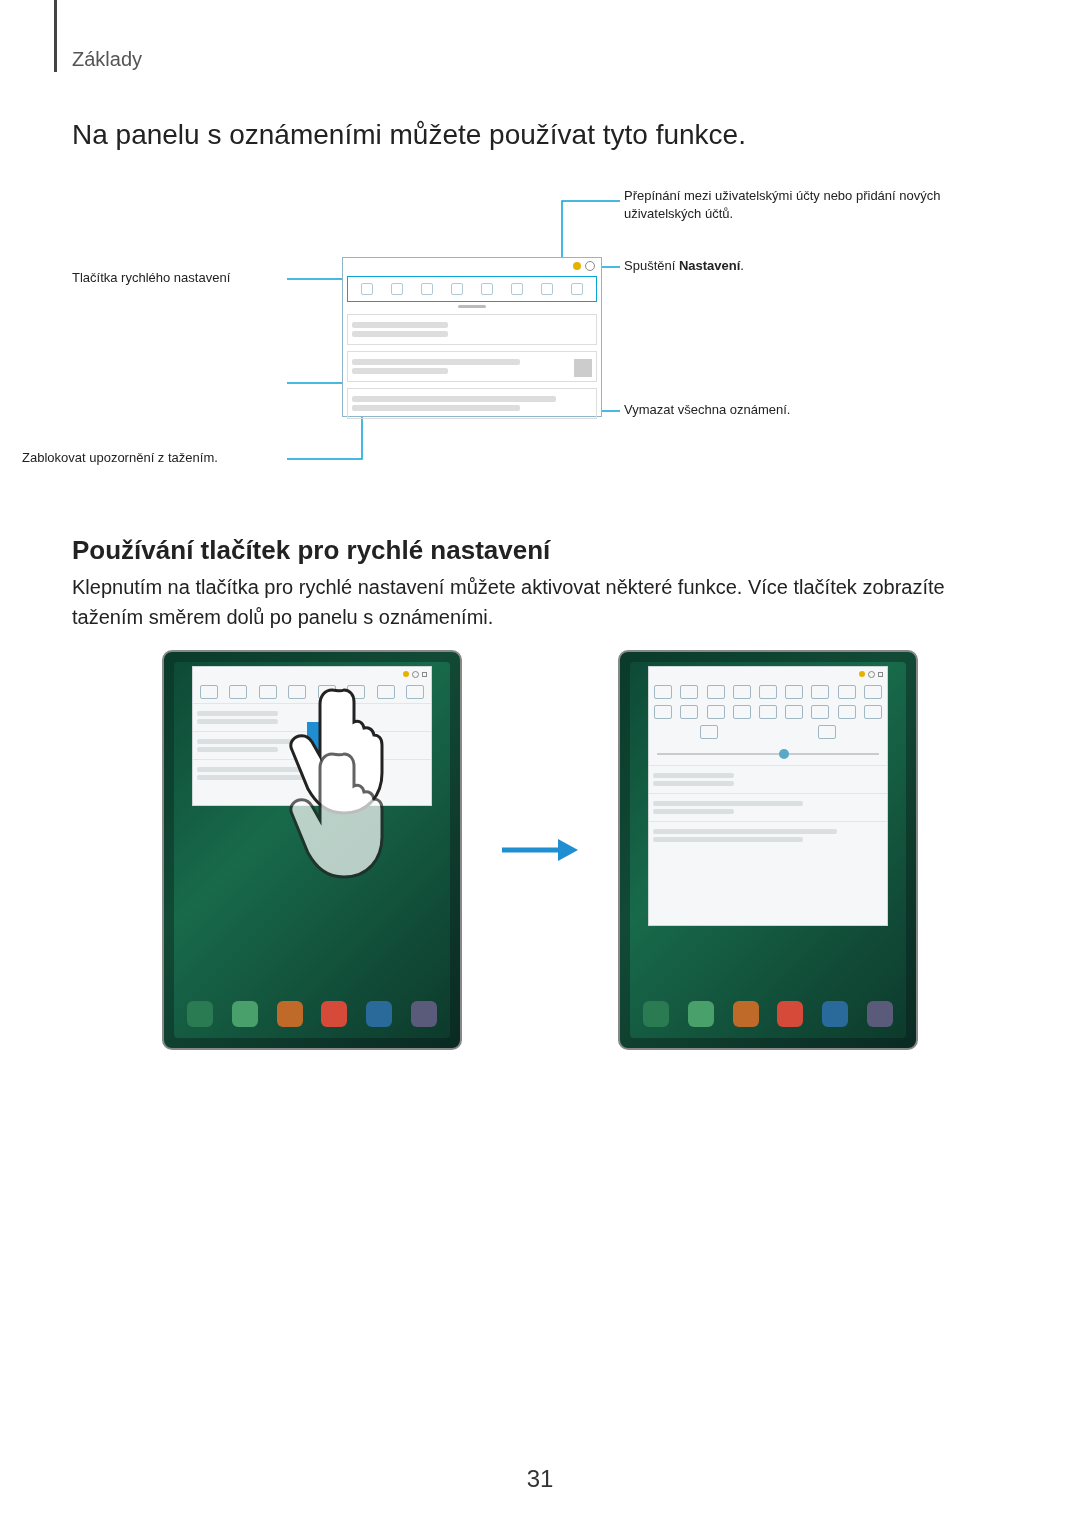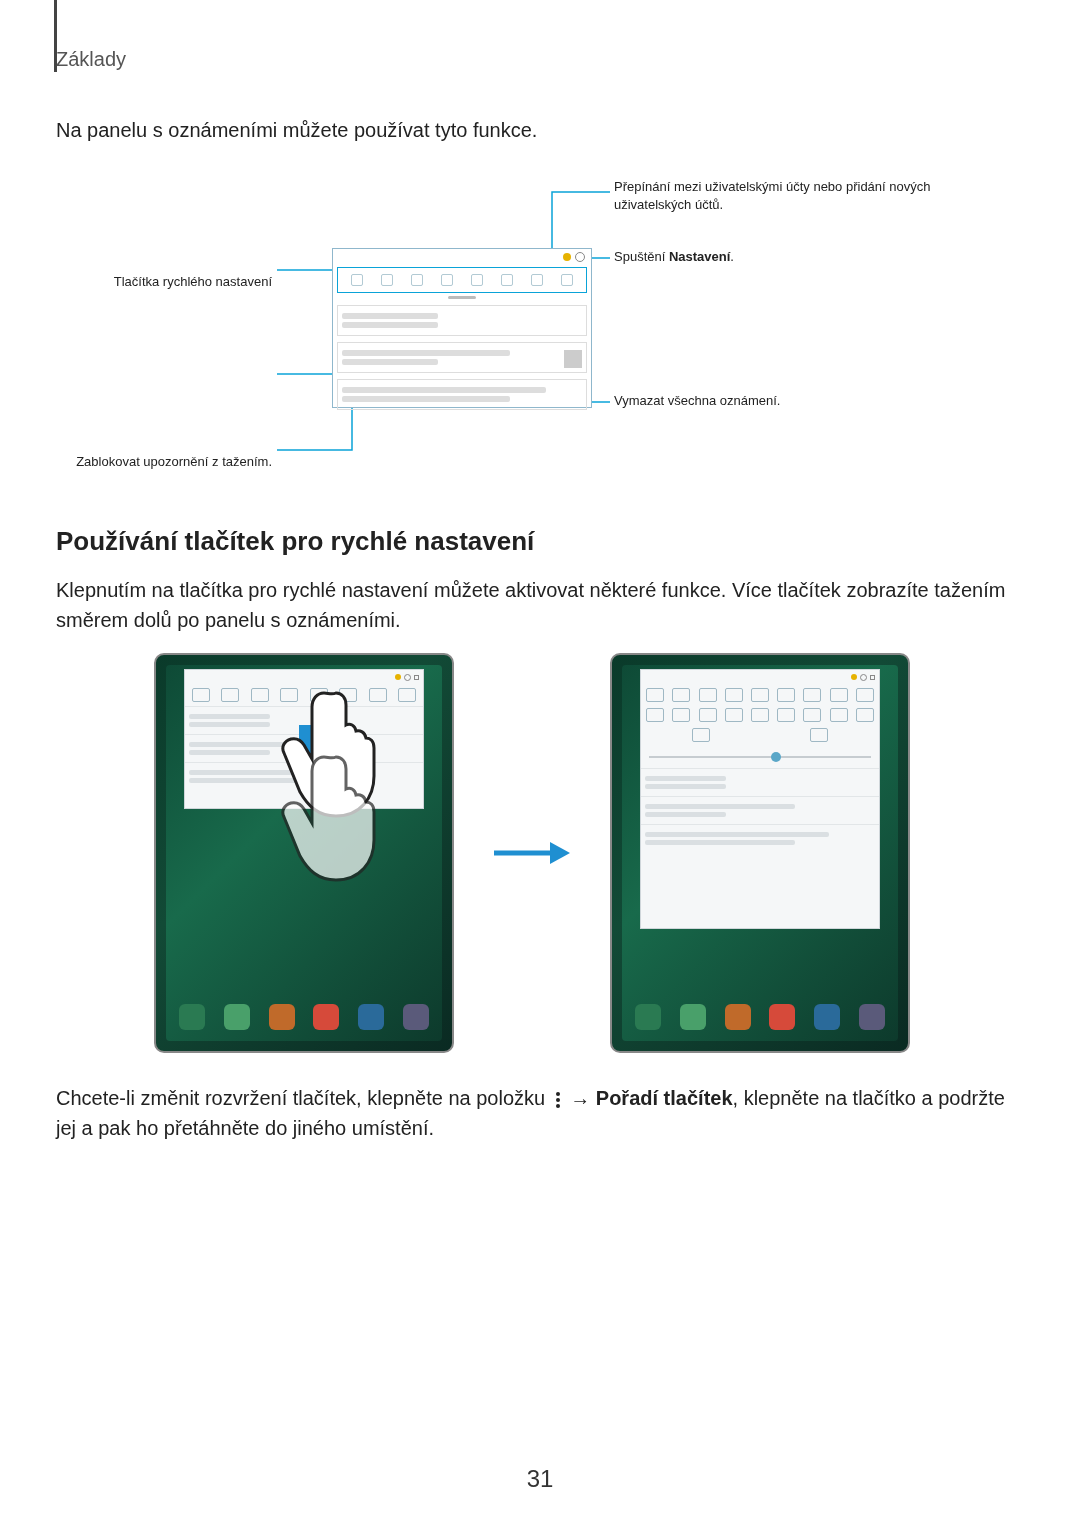--- a/index.html
+++ b/index.html
@@ -5,38 +5,38 @@
   * { box-sizing: border-box; margin: 0; padding: 0; }
   body {
     width: 1080px;
     height: 1527px;
     font-family: Arial, Helvetica, sans-serif;
     color: #222;
     background: #fff;
     position: relative;
   }
   .page {
-    padding: 48px 72px 0 56px;
+    padding: 48px 72px 0 72px;
     position: relative;
   }
   .side-rule {
     position: absolute;
     left: 54px;
     top: 0;
     width: 3px;
     height: 72px;
     background: #444;
   }
   .header-label {
     font-size: 20px;
     color: #555;
     margin-bottom: 48px;
   }
   .intro {
-    font-size: 20px;
+    font-size: 28px;
     color: #222;
     margin-bottom: 36px;
   }
   
   .diagram {
     position: relative;
     width: 940px;
     height: 300px;
     margin: 0 auto 48px auto;
   }
@@ -76,28 +76,28 @@
   .notif .line.s{width:40%;} .notif .line.m{width:70%;} .notif .line.l{width:85%;}
   .notif .chip{width:18px;height:18px;background:#ccc;float:right;margin-top:-18px;}
   .handle{width:28px;height:3px;background:#bbb;border-radius:2px;margin:3px auto 0;}
   .callout {
     position: absolute;
     font-size: 13px;
     color: #222;
     line-height: 1.35;
   }
   .callout.right { text-align:left; }
-  .callout.left  { text-align:right;margin-top:13px; }
+  .callout.left  { text-align:left; }
   .callout b { font-weight:bold; }
 
   
   .h2 {
     font-size: 26px;
     font-weight: bold;
-    margin: 12px 0 18px 0;
+    margin: 12px 0 6px 0;
   }
   .body-p {
     font-size: 20px;
     line-height: 1.5;
     margin-bottom: 18px;
   }
   .body-p .kebab {
     display:inline-block; vertical-align:middle;
     width:14px; text-align:center; line-height:0;
   }
@@ -348,18 +348,15 @@
           <div class="app a2"></div>
           <div class="app a3"></div>
         <div class="app a4"></div>
           <div class="app a5"></div>
           <div class="app a6"></div>
       </div>
     </div>
   </div>
 
 
-  <p class="body-p">
-    <span>Chcete-li změnit rozvržení tlačítek, klepněte na položku </span><span class="kebab"><span></span><span></span><span></span></span><span> → </span><b>Pořadí tlačítek</b><span>, klepněte na tlačítko a podržte jej a pak ho přetáhněte do jiného umístění.</span>
-  </p>
 </div>
 
 <div class="pagenum">31</div>
 
 </body></html>

